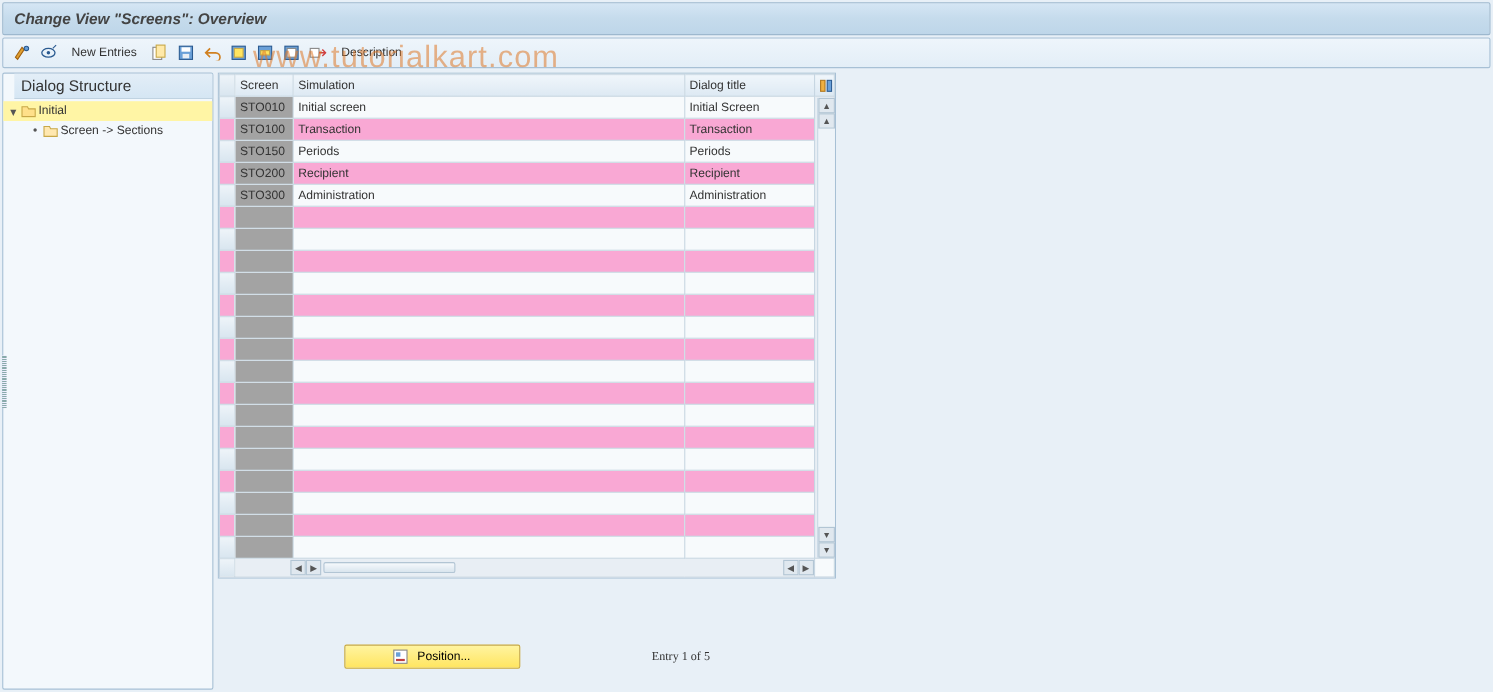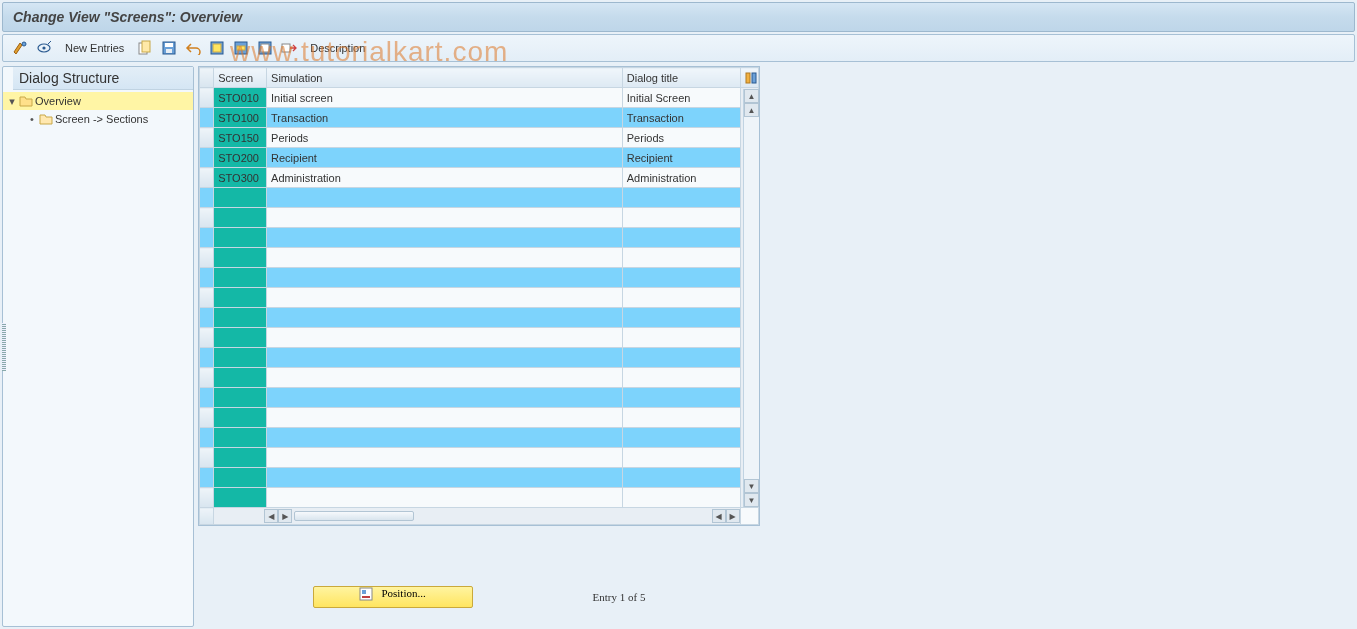--- a/index.html
+++ b/index.html
@@ -119,23 +119,23 @@
   overflow:hidden;
   white-space:nowrap;
 }
 .grid th {
   background: linear-gradient(to bottom,#f0f6fb,#dde9f3);
 }
 .grid .rowhdr {
   width:14px;
   background: linear-gradient(to bottom,#eef4f9,#d8e5ef);
 }
-.grid tbody tr.alt td { background:#7dd3fc; }
+.grid tbody tr.alt td { background:#f9a8d4; }
 .grid tbody tr td { background:#f7fafc; }
-.grid tbody tr td.cell-screen { background:#14b8a6; }
+.grid tbody tr td.cell-screen { background:#a3a3a3; }
 .cfg-col {
   width: 18px;
   background: linear-gradient(to bottom,#f0f6fb,#dde9f3);
   text-align:center;
 }
 .vscroll {
   position:absolute;
   right: 0; top: 22px; bottom: 18px;
   width: 16px;
   background:#e8eef4;
@@ -171,25 +171,24 @@
   display:flex; align-items:center; justify-content:center;
   gap: 120px;
   padding: 12px 0;
 }
 .position-btn {
   width: 160px;
   height: 22px;
   background: linear-gradient(to bottom,#fff4a0,#ffe560);
   border:1px solid #caa93b;
   border-radius:2px;
-  display:flex;justify-content:center;
+  display:flex;align-items:center;justify-content:center;
   gap:8px;
   cursor:pointer;
   font-size:11px;
-  font-family:Liberation Serif, serif;
 }
 .entry-text { font-size:11px;font-family:Liberation Serif, serif; }
 .watermark {
   position:absolute;
   top: 36px; left: 230px;
   font-size: 28px;
   font-weight: normal;
   color: rgba(223,120,40,0.55);
   letter-spacing: 1px;
   pointer-events:none;
@@ -270,21 +269,21 @@
   <div class="sidebar">
     <div class="sidebar-header">Dialog Structure</div>
     <div class="tree">
       <div class="tree-row selected">
         <span class="expander">▾</span>
         <span class="folder-icon">
           <svg width="14" height="12">
               <path d="M1 3 L1 11 L13 11 L13 4 L7 4 L6 2 L1 2 Z" fill="#ffe08a" stroke="#c8a848"></path>
             </svg>
         </span>
-        <span>Overview</span>
+        <span>Initial</span>
       </div>
       <div class="tree-row tree-indent">
         <span class="expander">•</span>
         <span class="folder-icon">
           <svg width="14" height="12">
               <path d="M1 3 L1 11 L13 11 L13 4 L7 4 L6 2 L1 2 Z" fill="#ffe8b0" stroke="#c8a848"></path>
             </svg>
         </span>
         <span>Screen -&gt; Sections</span>
       </div>

